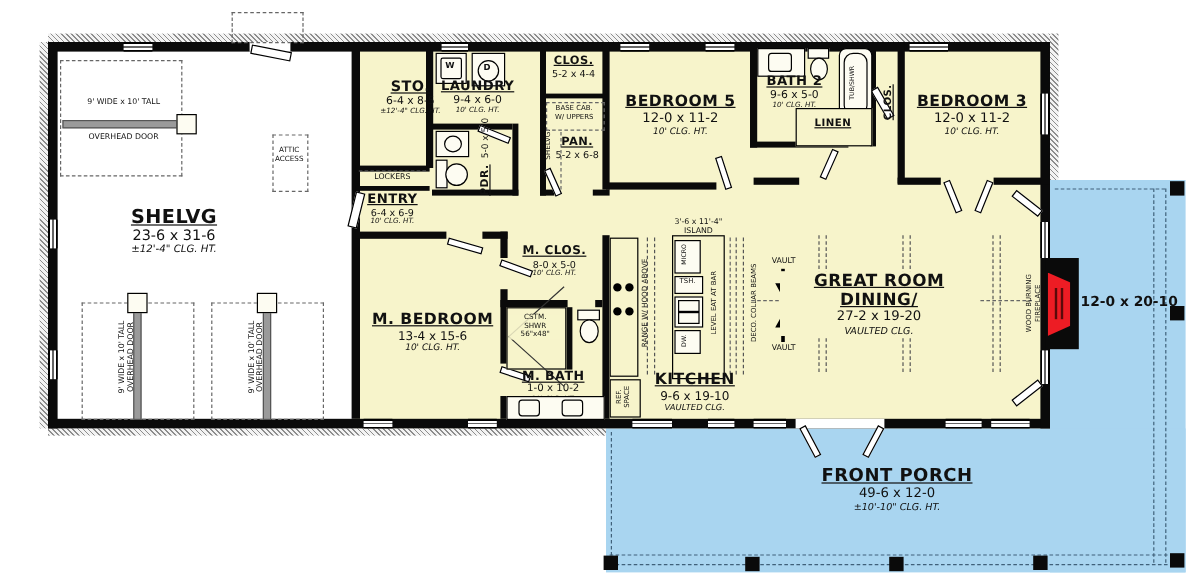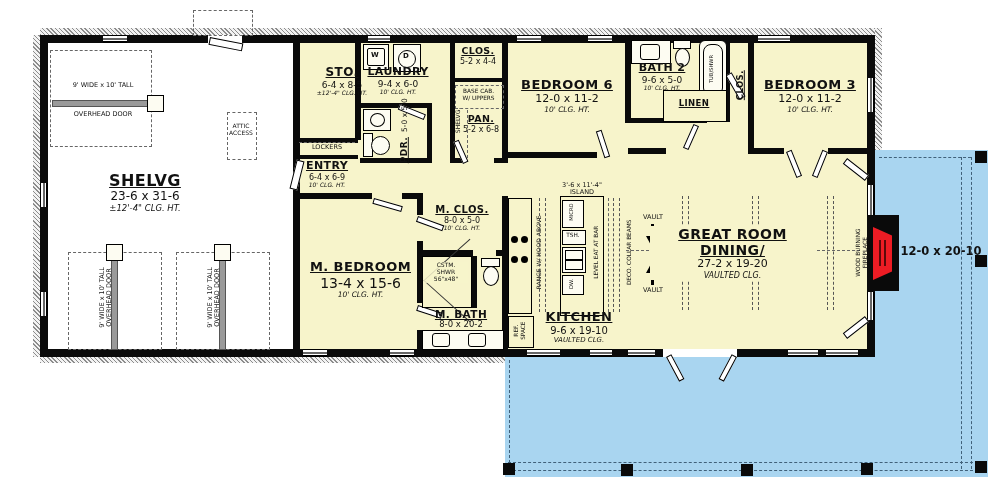--- a/index.html
+++ b/index.html
@@ -214,21 +214,21 @@
   <div class="dash-v" style="left:467px;top:110px;width:0;height:48px"></div>
   <div class="lbl rl" style="left:433px;top:117px;width:50px;font-size:6px">
     <div>SHELVG.</div>
   </div>
   <div class="lbl" style="left:458px;top:114px;width:46px">
     <div class="nm" style="font-size:9.5px">PAN.</div>
     <div style="font-size:8px">5-2 x 6-8</div>
   </div>
 
   <div class="lbl" style="left:517px;top:78px;width:100px">
-    <div class="nm" style="font-size:13px">BEDROOM 6</div>
+    <div class="nm" style="font-size:13px">BEDROOM 5</div>
     <div style="font-size:11px">12-0 x 11-2</div>
     <div class="ceil" style="font-size:7.5px">10' CLG. HT.</div>
   </div>
 
   <div class="fx" style="left:631px;top:40px;width:38px;height:22px">
     <div style="position:absolute;left:8px;top:3px;width:18px;height:14px;border:1px solid #000;border-radius:3px"></div>
   </div>
   <div class="fx" style="left:673px;top:40px;width:16px;height:7px"></div>
   <div class="fx" style="left:675px;top:48px;width:13px;height:17px;border-radius:50%"></div>
   <div class="fx" style="left:699px;top:40px;width:26px;height:58px;border-radius:6px">
@@ -250,41 +250,41 @@
     <span class="nm" style="font-size:8.5px">CLOS.</span>
   </div>
   <div class="lbl" style="left:760px;top:78px;width:100px">
     <div class="nm" style="font-size:13px">BEDROOM 3</div>
     <div style="font-size:11px">12-0 x 11-2</div>
     <div class="ceil" style="font-size:7.5px">10' CLG. HT.</div>
   </div>
 
   <div class="lbl" style="left:303px;top:260px;width:115px">
     <div class="nm" style="font-size:13px">M. BEDROOM</div>
-    <div style="font-size:14px">13-4 x 15-6</div>
+    <div style="font-size:10px">13-4 x 15-6</div>
     <div class="ceil" style="font-size:7.5px">10' CLG. HT.</div>
   </div>
   <div class="lbl" style="left:428px;top:204px;width:68px">
     <div class="nm" style="font-size:10px">M. CLOS.</div>
     <div style="font-size:8px">8-0 x 5-0</div>
     <div class="ceil" style="font-size:6px">10' CLG. HT.</div>
   </div>
   <div class="fxy" style="left:422px;top:256px;width:48px;height:50px"></div>
   <div class="xline" style="left:424px;top:280px;width:62px;transform:rotate(42deg);transform-origin:left"></div>
   <div class="xline" style="left:424px;top:280px;width:62px;transform:rotate(-42deg);transform-origin:left"></div>
   <div class="lbl" style="left:424px;top:262px;width:44px;font-size:6px;background:rgba(247,244,203,.85)">
     <div>CSTM.</div>
     <div>SHWR</div>
     <div>56"x48"</div>
   </div>
   <div class="fx" style="left:481px;top:258px;width:17px;height:7px"></div>
   <div class="fx" style="left:483px;top:266px;width:14px;height:18px;border-radius:50%"></div>
   <div class="lbl" style="left:430px;top:308px;width:62px">
     <div class="nm" style="font-size:10.5px">M. BATH</div>
-    <div style="font-size:8.5px">8-0 x 20-2</div>
+    <div style="font-size:8.5px">1-0 x 10-2</div>
     <div class="ceil" style="font-size:6px">10' CLG. HT.</div>
   </div>
   <div class="fx" style="left:422px;top:330px;width:80px;height:18px"></div>
   <div class="fx" style="left:432px;top:333px;width:16px;height:12px;border-radius:3px"></div>
   <div class="fx" style="left:468px;top:333px;width:16px;height:12px;border-radius:3px"></div>
 
   <div class="fxy" style="left:508px;top:198px;width:22px;height:114px"></div>
   <div class="dot" style="left:511px;top:236px"></div>
   <div class="dot" style="left:521px;top:236px"></div>
   <div class="dot" style="left:511px;top:256px"></div>
@@ -358,17 +358,22 @@
 
   <div class="lbl rl" style="left:822px;top:246px;width:80px;font-size:5.8px">
     <div>WOOD BURNING</div>
     <div>FIREPLACE</div>
   </div>
   <div style="position:absolute;left:871px;top:215px;width:28px;height:76px;background:#0a0a0a"></div>
   <div style="position:absolute;left:873px;top:227px;width:19px;height:53px;background:#ed1c24;clip-path:polygon(0 0,100% 16%,100% 84%,0 100%)"></div>
   <div style="position:absolute;left:879px;top:240px;width:2px;height:26px;background:#5a0a0a"></div>
   <div style="position:absolute;left:884px;top:240px;width:2px;height:26px;background:#5a0a0a"></div>
 
+  <div class="lbl" style="left:655px;top:388px;width:185px">
+    <div class="nm" style="font-size:15px">FRONT PORCH</div>
+    <div style="font-size:11px">49-6 x 12-0</div>
+    <div class="ceil" style="font-size:8px">±10'-10" CLG. HT.</div>
+  </div>
   <div class="lbl" style="left:896px;top:245px;width:90px;font-size:11.5px;font-weight:bold">
     <div>12-0 x 20-10</div>
   </div>
 
 </div>
 
 </body></html>

